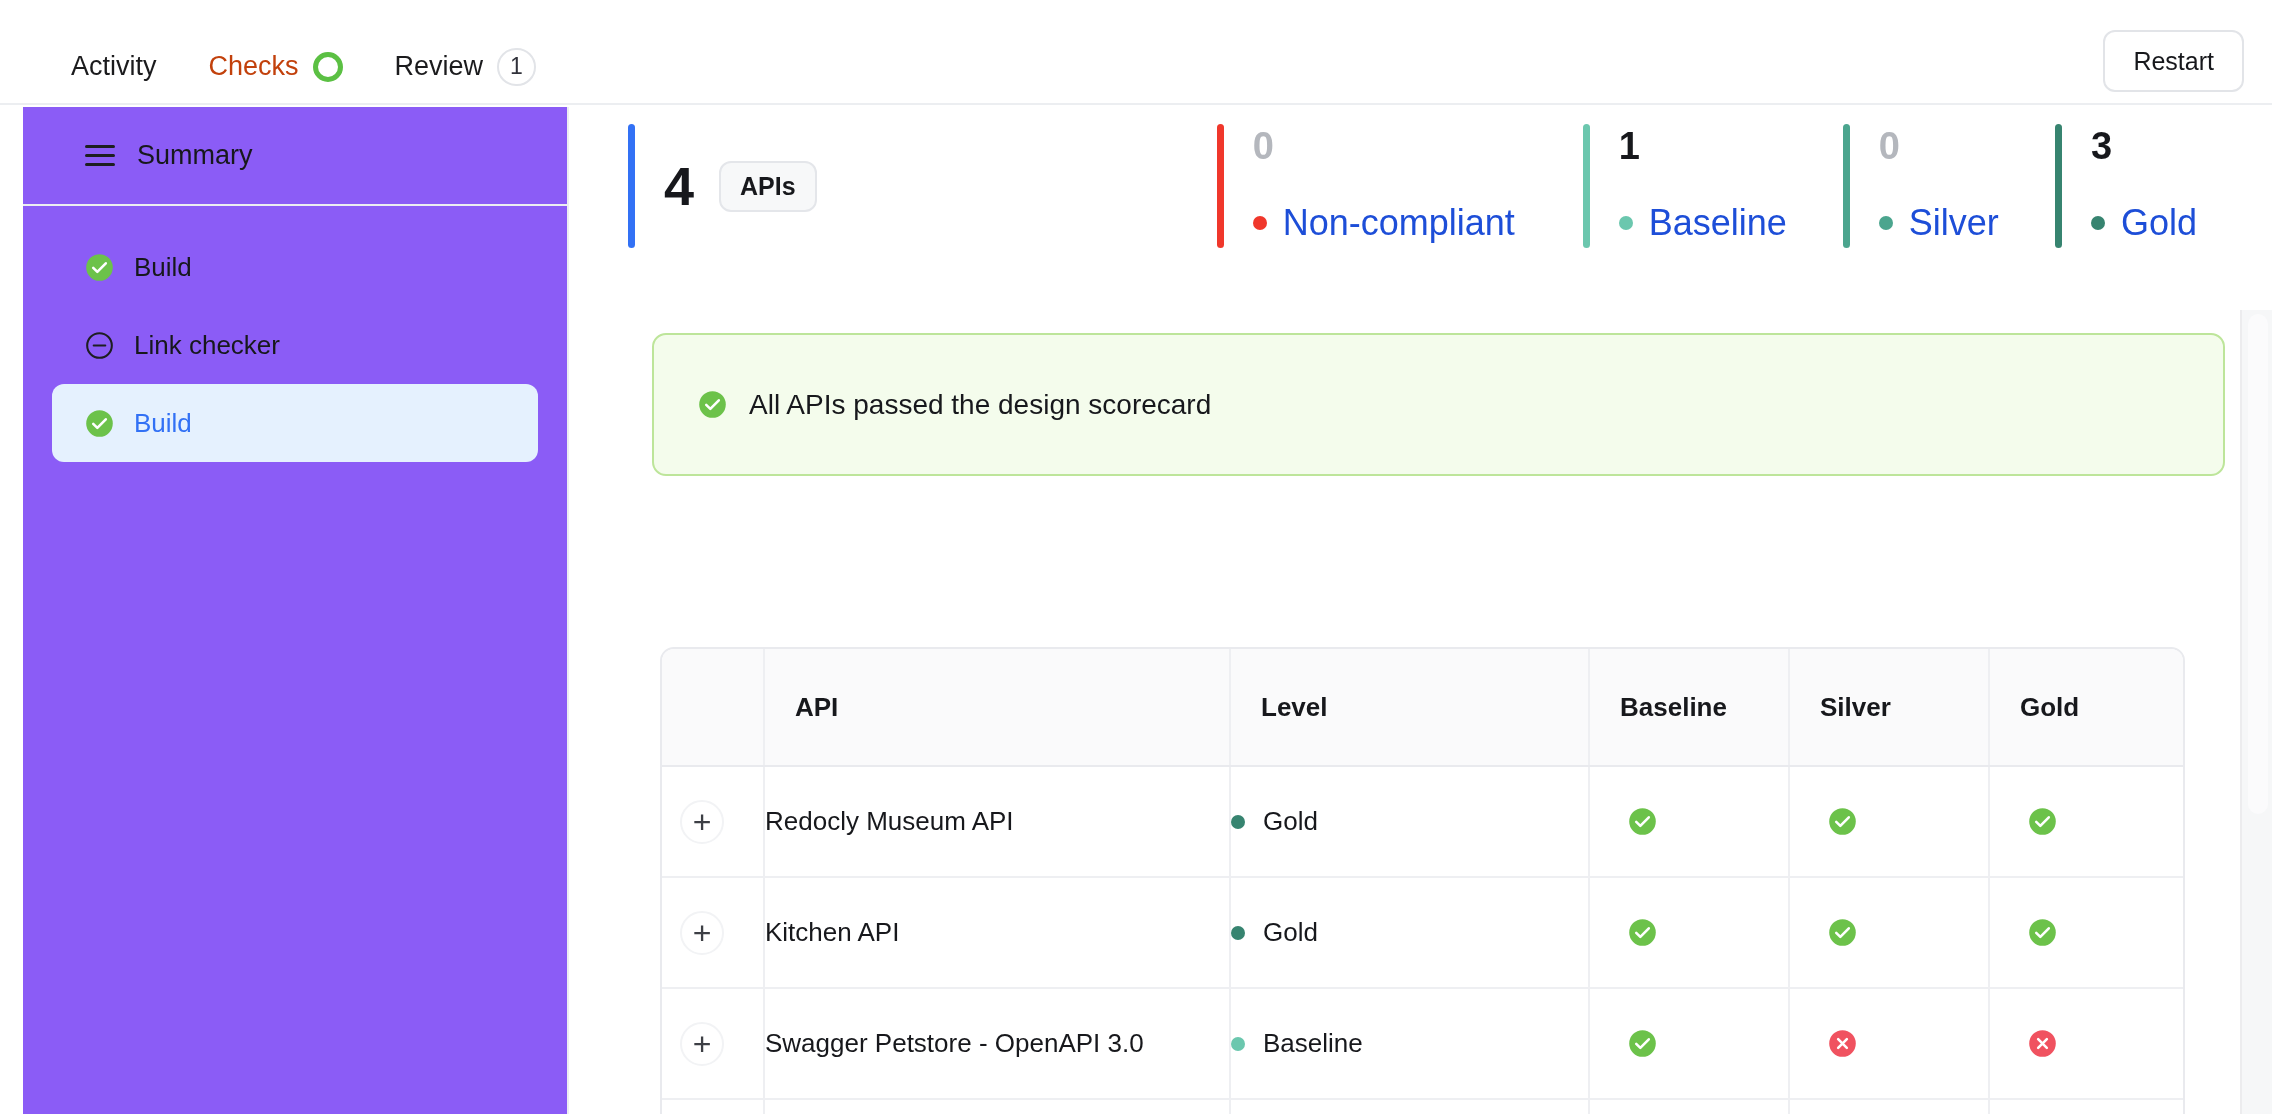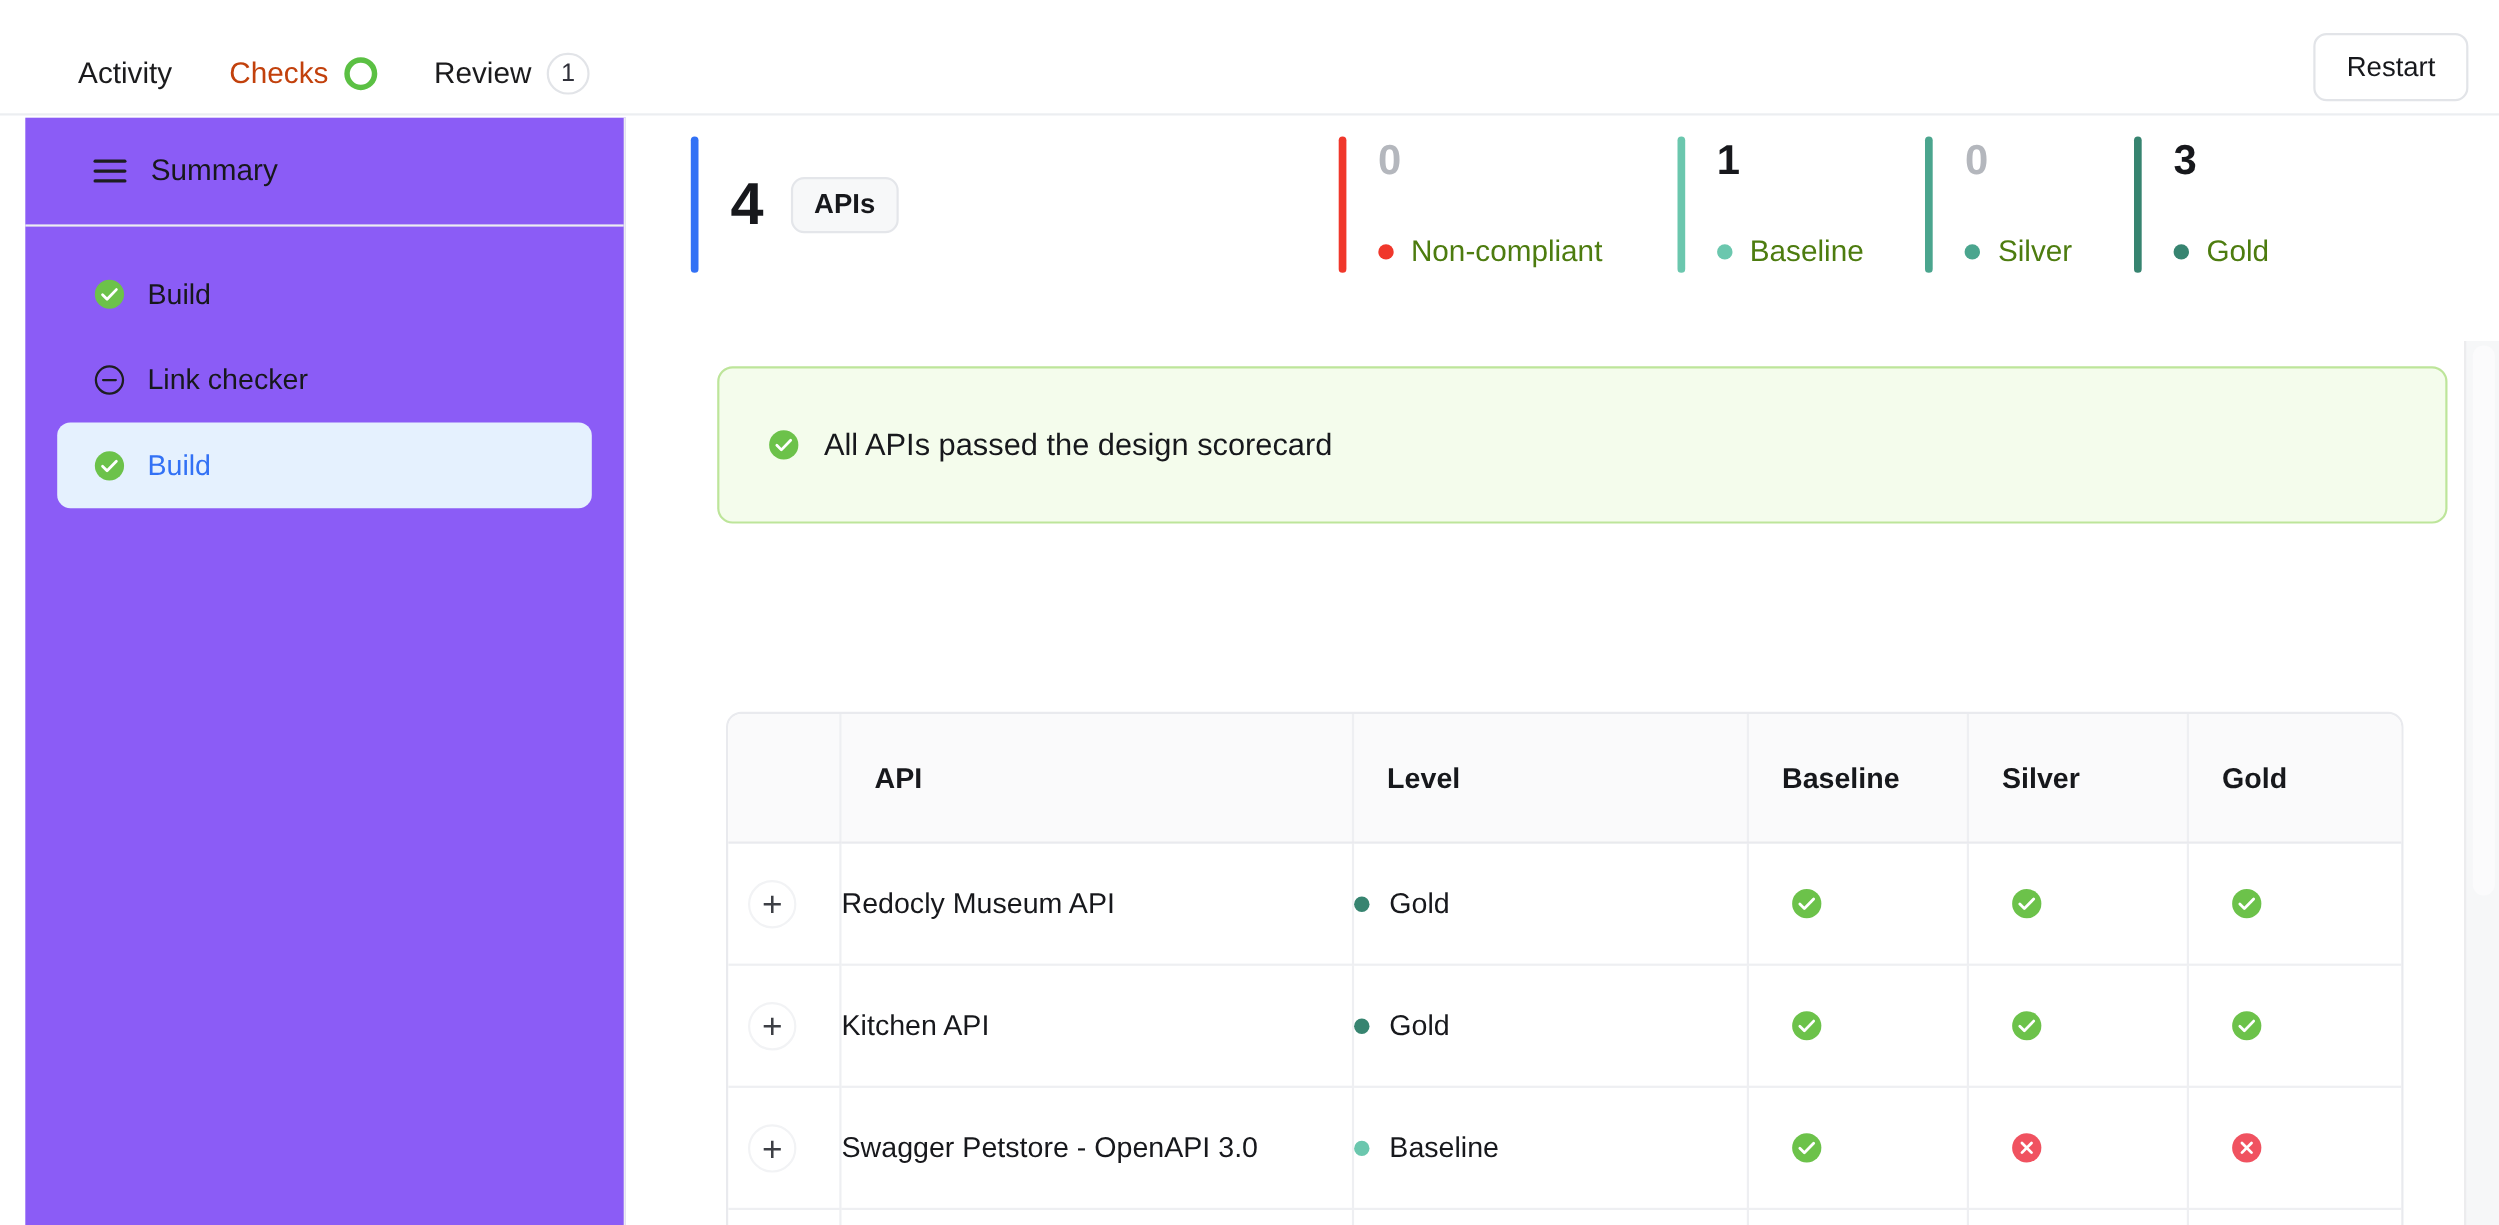--- a/index.html
+++ b/index.html
@@ -118,21 +118,21 @@
     display: flex; align-items: center;
   }
   .stat { display: flex; align-items: stretch; height: 124px; }
   .stat .bar { width: 7px; border-radius: 4px; flex: 0 0 7px; }
   .stat .body {
     display: flex; flex-direction: column; justify-content: space-between;
     padding-left: 29px; padding-top: 3px; padding-bottom: 4px;
   }
   .stat .num { font-size: 38px; font-weight: bold; color: #17181c; line-height: 1; }
   .stat .num.zero { color: #b4b7bd; font-weight: bold; }
-  .stat .lbl { display: flex; align-items: center; gap: 16px; font-size: 27px; color: #4d7c0f; }
+  .stat .lbl { display: flex; align-items: center; gap: 16px; font-size: 36px; color: #1d4ed8; }
   .dot { width: 14px; height: 14px; border-radius: 50%; flex: 0 0 14px; }
 
   .apis-row { display: flex; align-items: center; gap: 25px; padding-left: 29px; height: 124px; }
   .apis-num { font-size: 54px; font-weight: bold; color: #17181c; line-height: 1; }
   .apis-pill {
     border: 2px solid #e4e6ea; background: #f7f8f9; border-radius: 12px;
     padding: 9px 19px; font-size: 25px; font-weight: bold; color: #17181c;
   }
 
   

